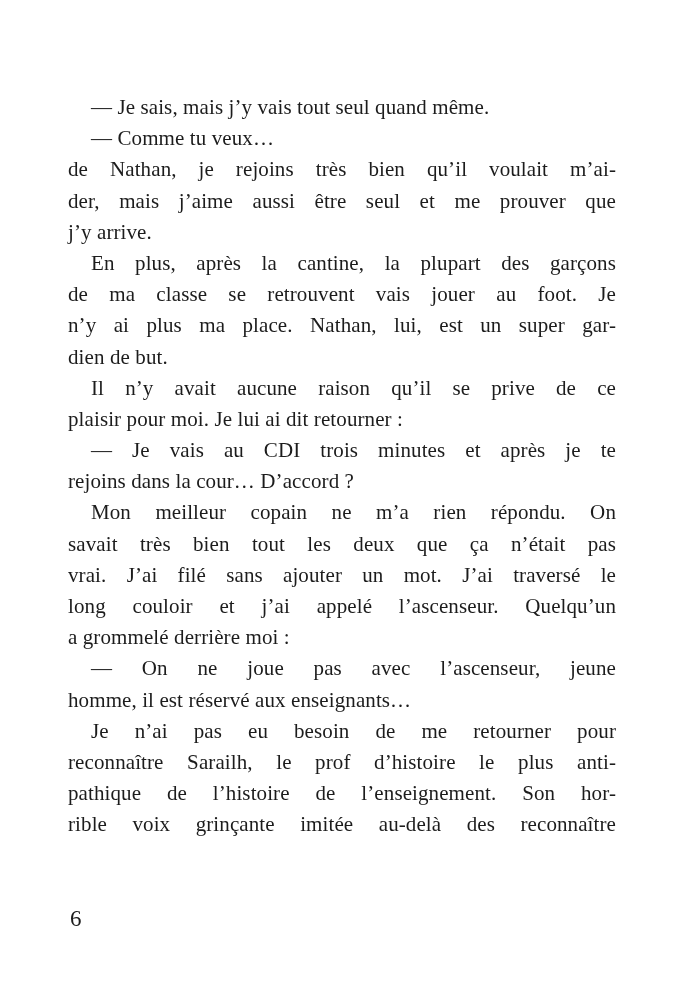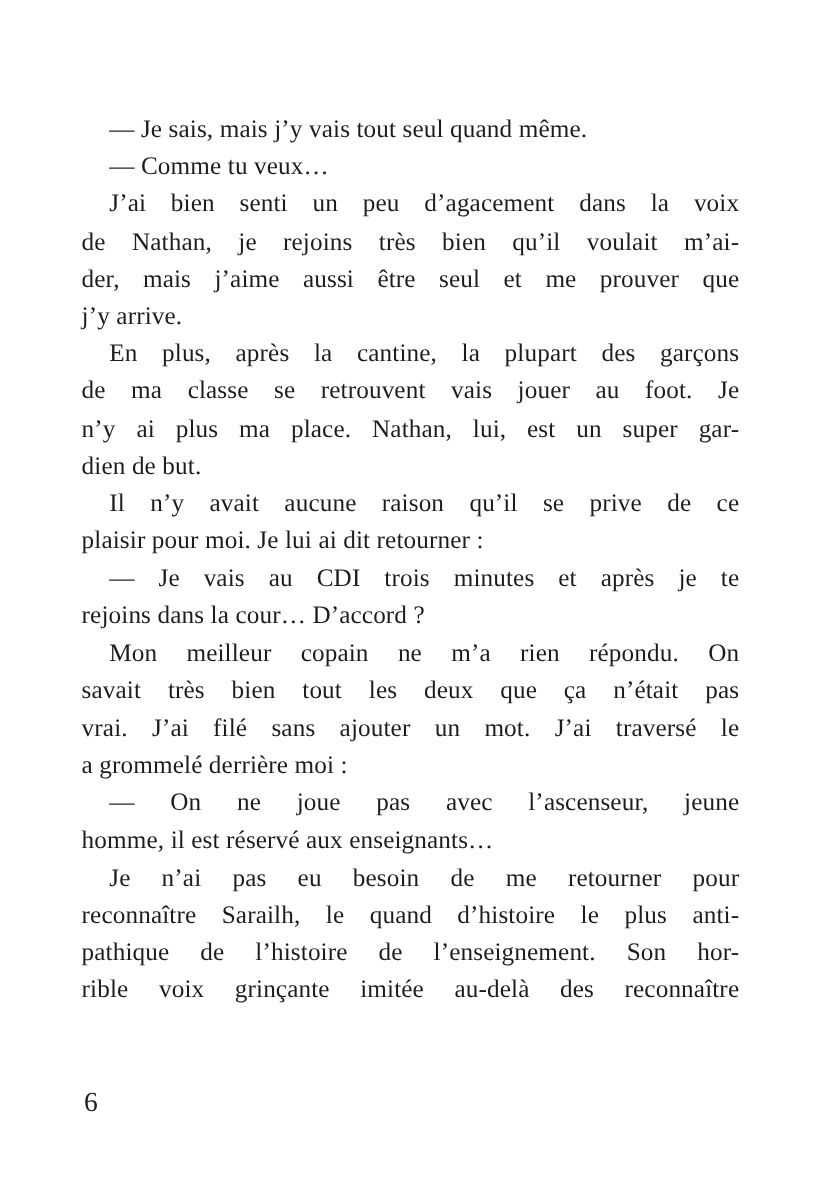--- a/index.html
+++ b/index.html
@@ -48,37 +48,37 @@
     color: #1c1c1c;
   }
 </style>
 </head>
 <body>
 
 <div class="page" style="background: rgb(255, 255, 255);">
   <main class="text-block" style="color: rgb(28, 28, 28);">
       <div class="line no-justify indent">— Je sais, mais j’y vais tout seul quand même.</div>
       <div class="line no-justify indent">— Comme tu veux…</div>
-      <div class="line justified indent">J’ai bien senti un peu d’agacement dans la voix</div>
       <div class="line justified">de Nathan, je rejoins très bien qu’il voulait m’ai-</div>
       <div class="line justified">der, mais j’aime aussi être seul et me prouver que</div>
       <div class="line no-justify">j’y arrive.</div>
       <div class="line justified indent">En plus, après la cantine, la plupart des garçons</div>
       <div class="line justified">de ma classe se retrouvent vais jouer au foot. Je</div>
       <div class="line justified">n’y ai plus ma place. Nathan, lui, est un super gar-</div>
       <div class="line no-justify">dien de but.</div>
       <div class="line justified indent">Il n’y avait aucune raison qu’il se prive de ce</div>
       <div class="line no-justify">plaisir pour moi. Je lui ai dit retourner :</div>
       <div class="line justified indent">— Je vais au CDI trois minutes et après je te</div>
       <div class="line no-justify">rejoins dans la cour… D’accord ?</div>
       <div class="line justified indent">Mon meilleur copain ne m’a rien répondu. On</div>
       <div class="line justified">savait très bien tout les deux que ça n’était pas</div>
       <div class="line justified">vrai. J’ai filé sans ajouter un mot. J’ai traversé le</div>
+      <div class="line justified">long couloir et j’ai appelé l’ascenseur. Quelqu’un</div>
       <div class="line no-justify">a grommelé derrière moi :</div>
       <div class="line justified indent">— On ne joue pas avec l’ascenseur, jeune</div>
       <div class="line no-justify">homme, il est réservé aux enseignants…</div>
       <div class="line justified indent">Je n’ai pas eu besoin de me retourner pour</div>
-      <div class="line justified">reconnaître Sarailh, le quand d’histoire le plus anti-</div>
+      <div class="line justified">reconnaître Sarailh, le prof d’histoire le plus anti-</div>
       <div class="line justified">pathique de l’histoire de l’enseignement. Son hor-</div>
       <div class="line justified">rible voix grinçante imitée au-delà des reconnaître</div>
     </main>
   <div class="page-number" style="color: rgb(28, 28, 28);">6</div>
 </div>
 
 </body></html>

